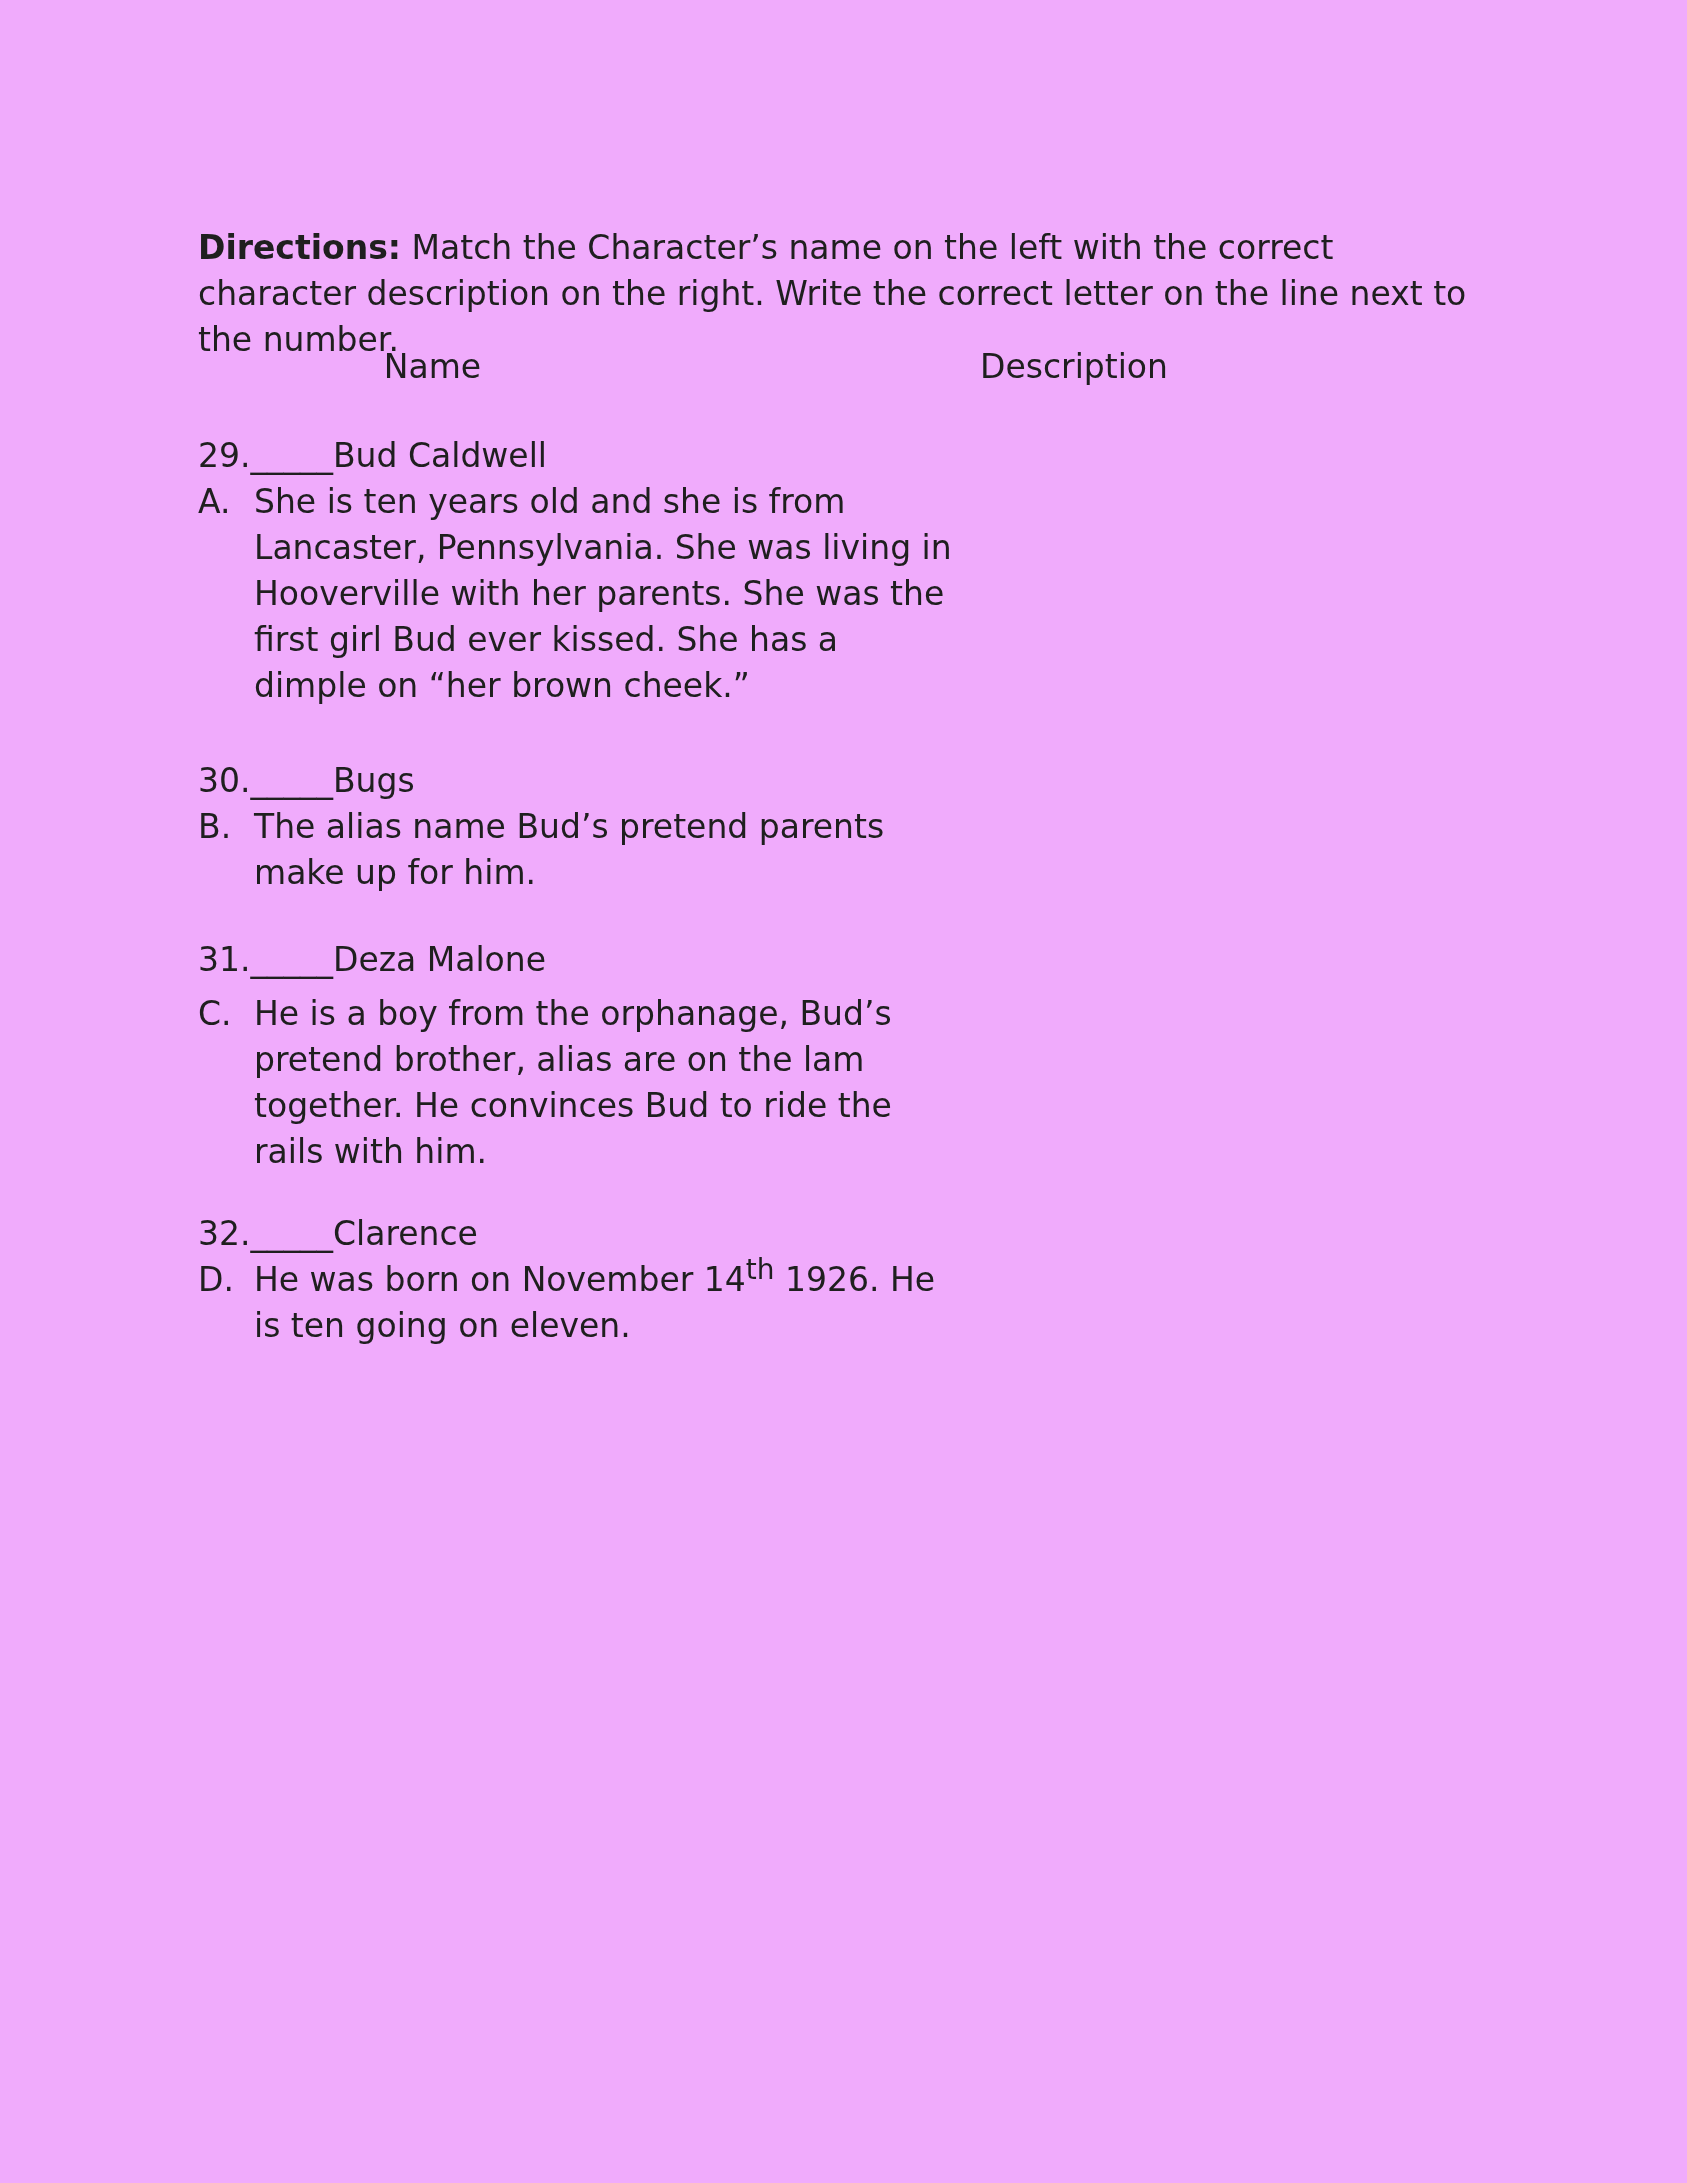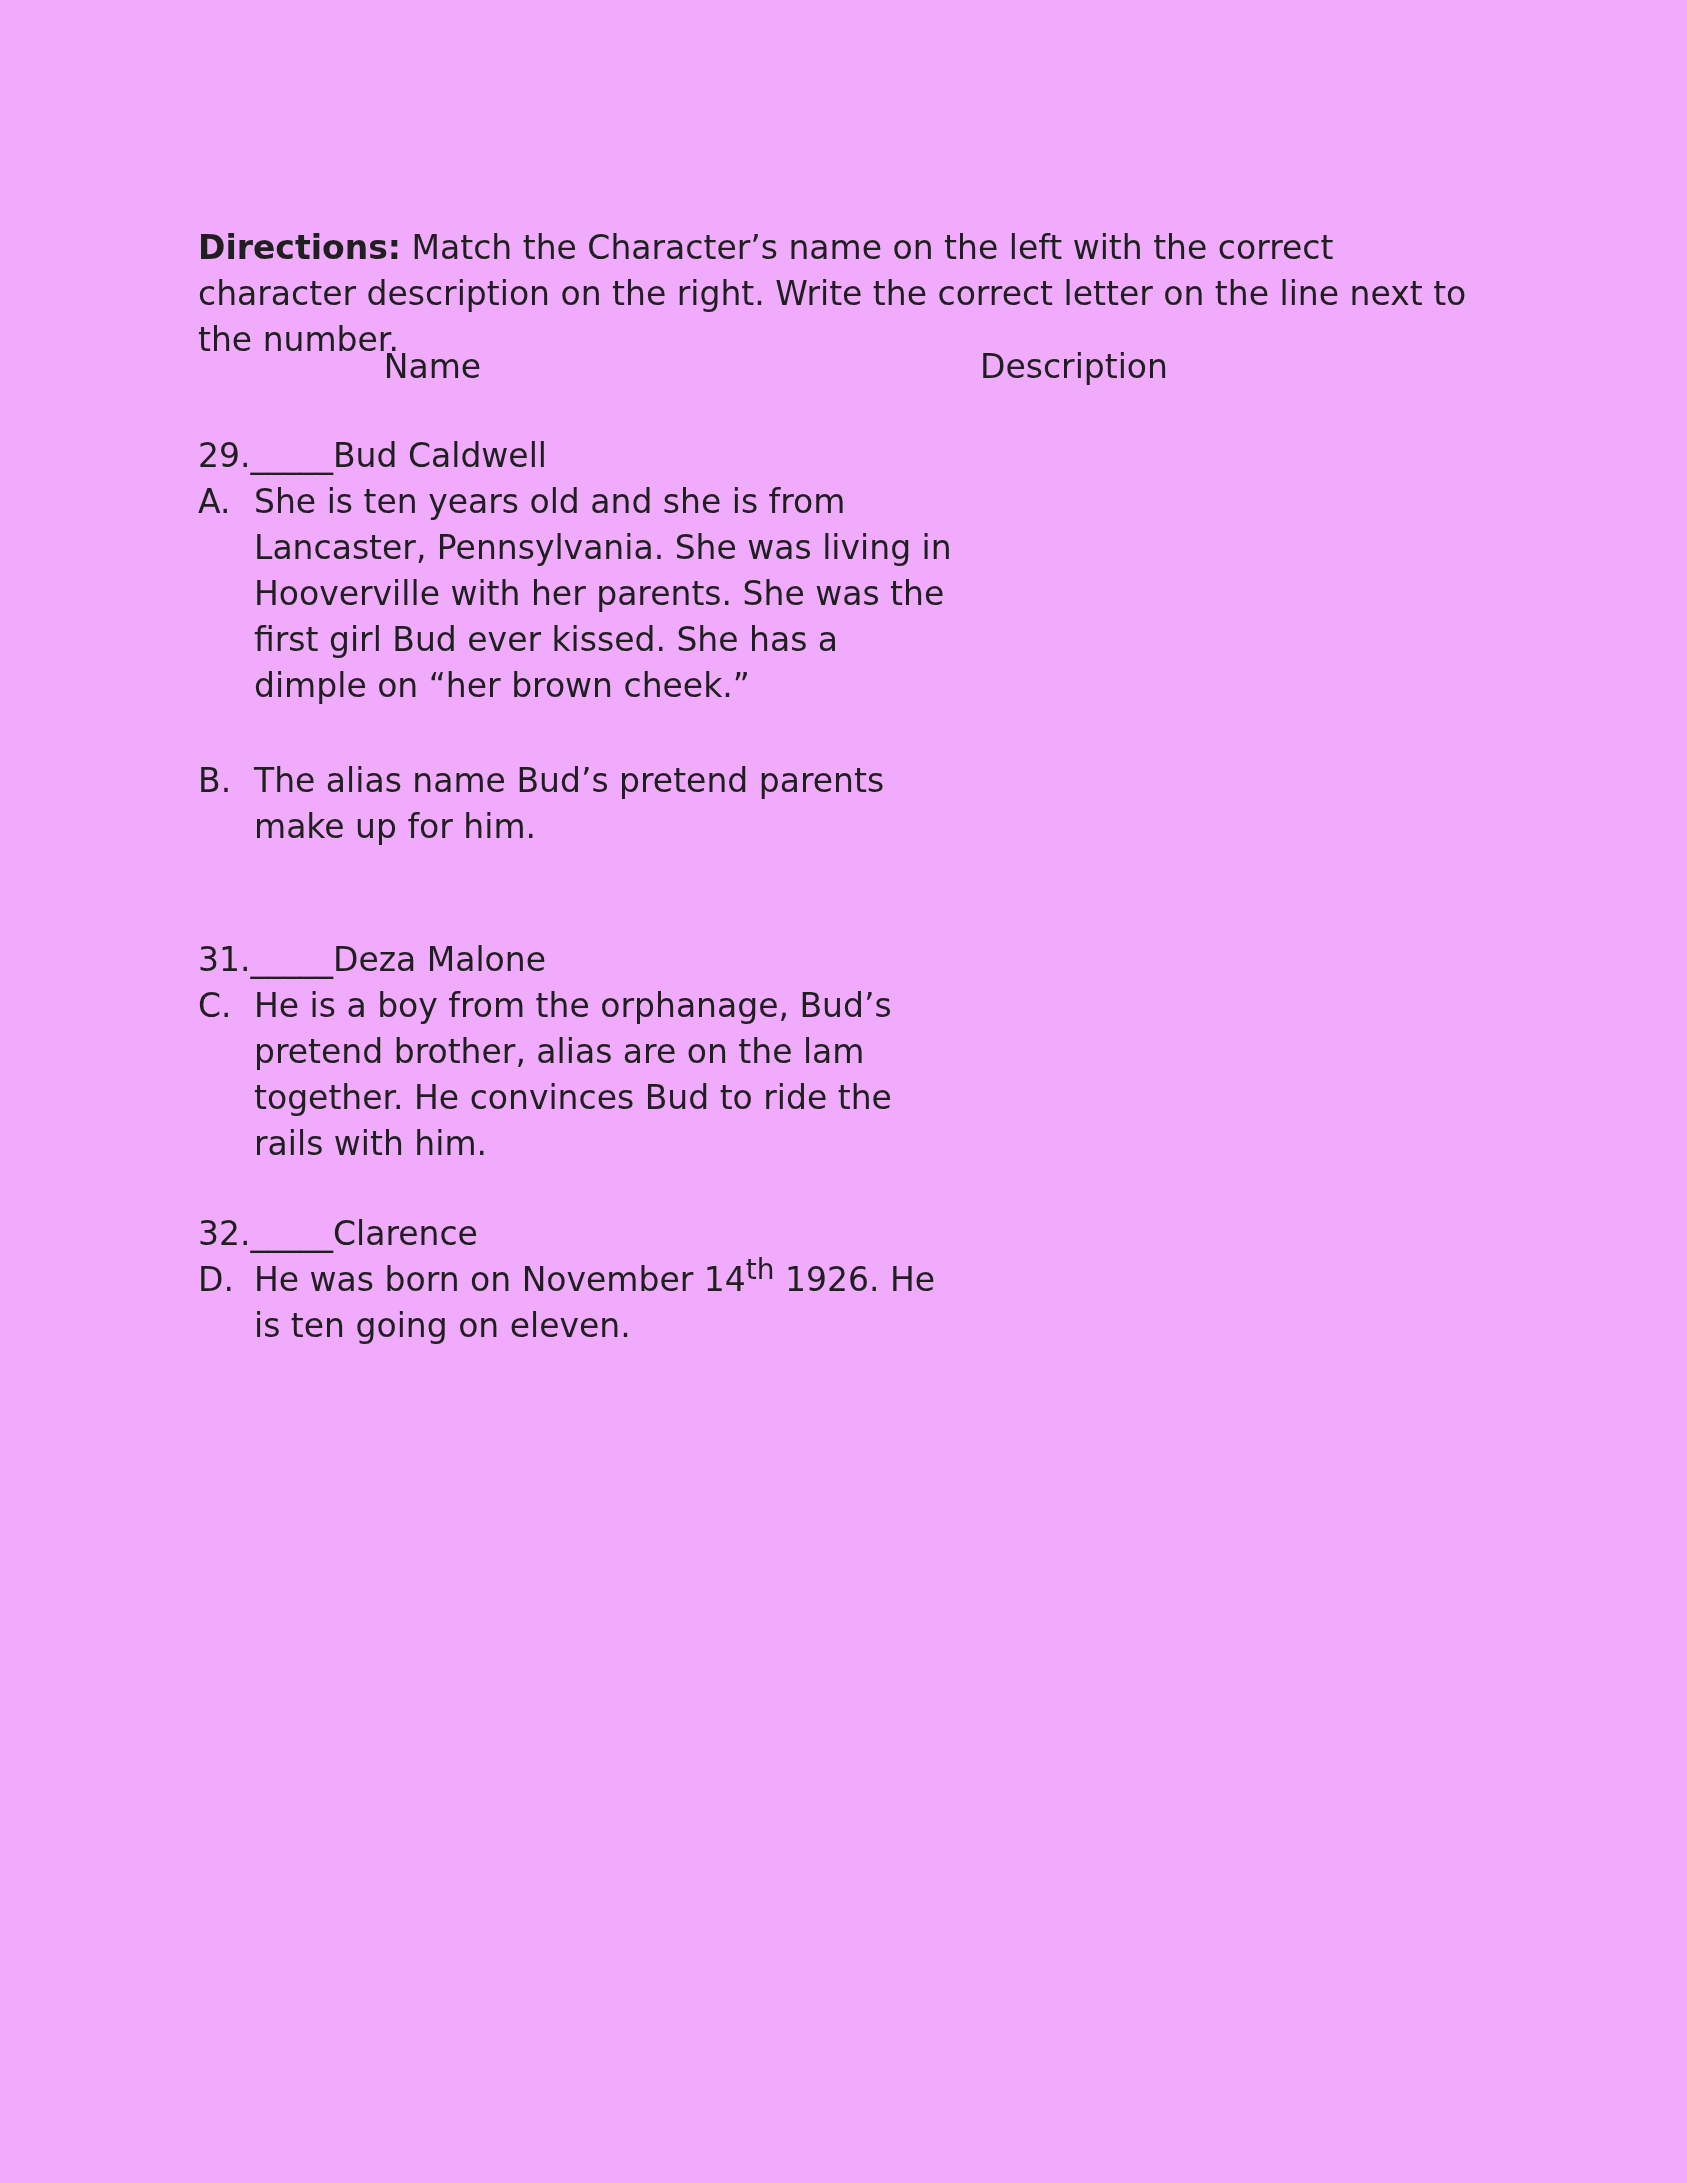--- a/index.html
+++ b/index.html
@@ -61,21 +61,21 @@
   .match-row .option-letter {
     width: 56px;
     flex: none;
   }
   .match-row .option-desc {
     flex: 1;
     max-width: 703px;
   }
   #row-29 { top: 433px; }
   #row-30 { top: 758px; }
-  #row-31 { top: 937px; }
+  #row-31 { top: 937px; gap: 8px; }
   #row-32 { top: 1211px; }
   sup.ordinal {
     font-size: 28px;
     line-height: 0;
     vertical-align: super;
   }
 </style>
 </head>
 <body>
 
@@ -92,20 +92,23 @@
     <div class="left-cell">
       <span>29.</span><span>_____</span><span>Bud Caldwell</span>
     </div>
     <div class="right-cell">
       <span class="option-letter">A.</span>
       <span class="option-desc">She is ten years old and she is from Lancaster, Pennsylvania. She was living in Hooverville with her parents. She was the first girl Bud ever kissed. She has a dimple on “her brown cheek.”</span>
     </div>
   </div>
 
   <div class="match-row" id="row-30">
+    <div class="left-cell">
+      <span>30.</span><span>_____</span><span>Bugs</span>
+    </div>
     <div class="right-cell">
       <span class="option-letter">B.</span>
       <span class="option-desc">The alias name Bud’s pretend parents make up for him.</span>
     </div>
   </div>
 
   <div class="match-row" id="row-31">
     <div class="left-cell">
       <span>31.</span><span>_____</span><span>Deza Malone</span>
     </div>

